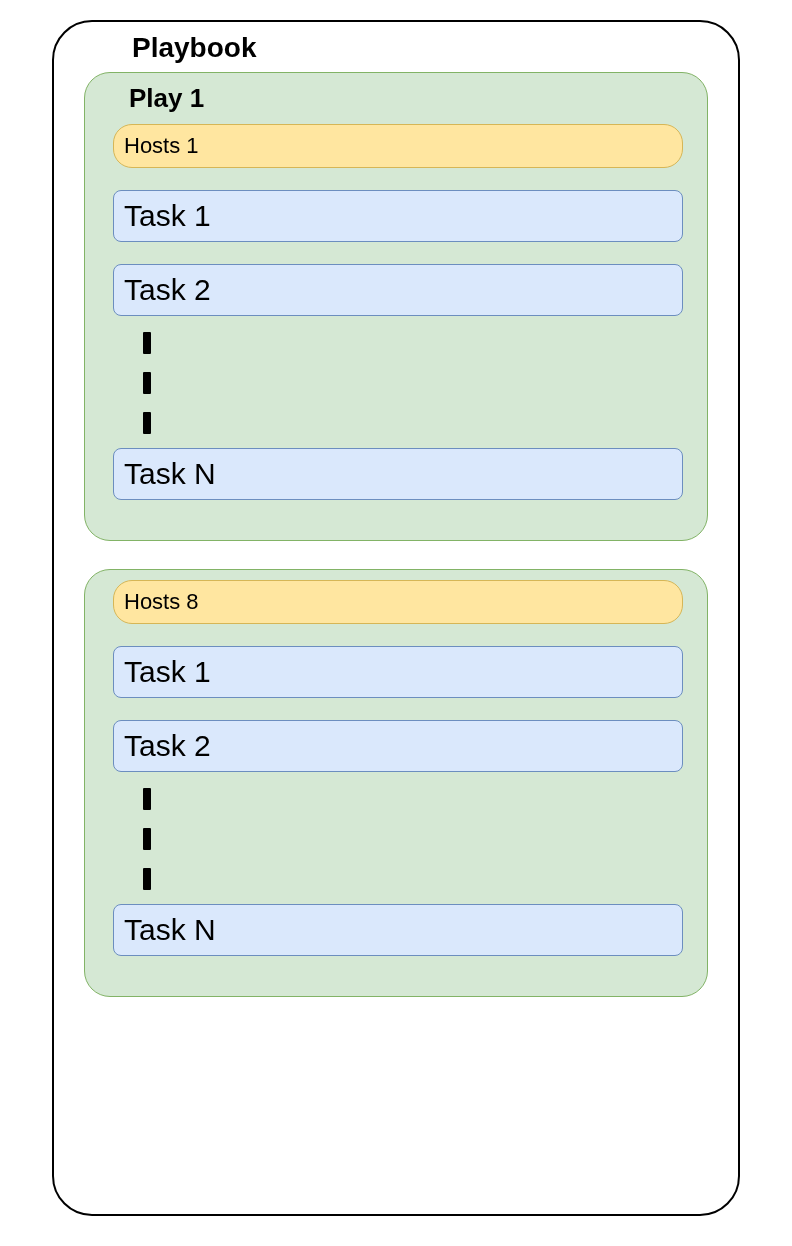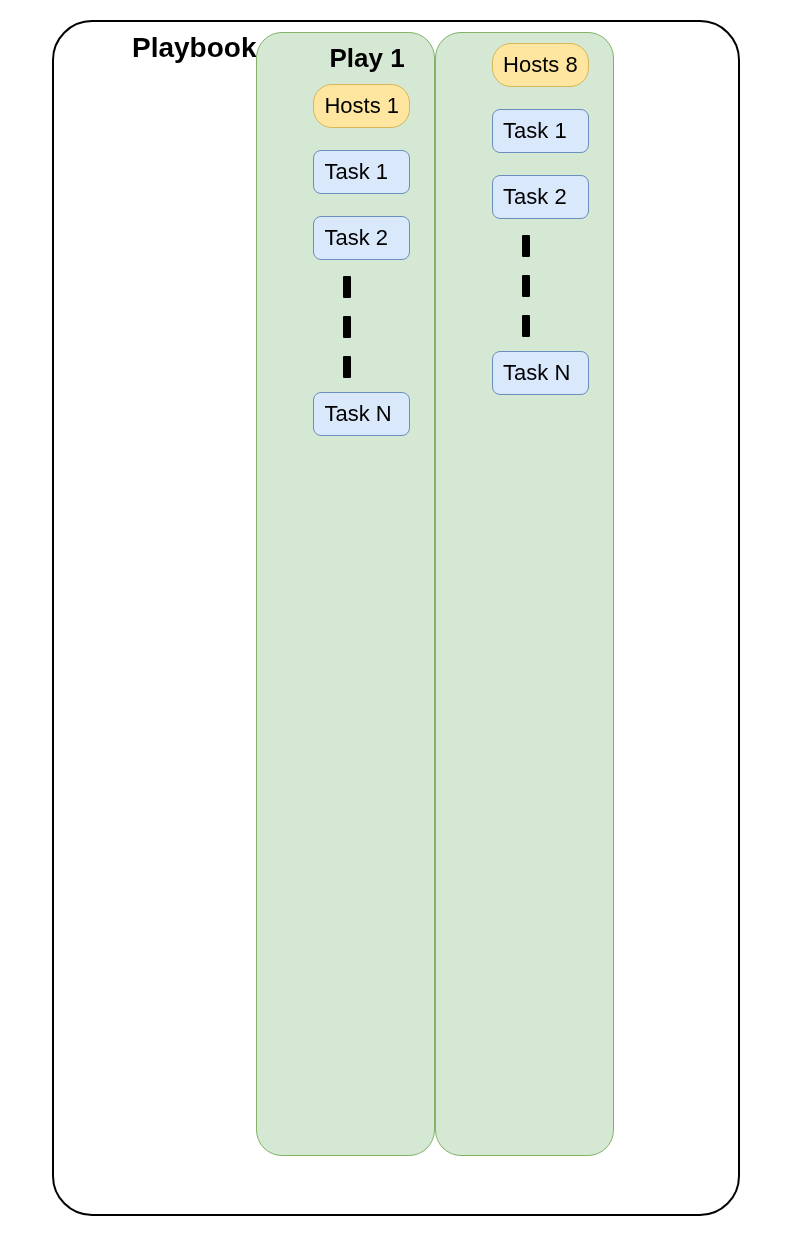--- a/index.html
+++ b/index.html
@@ -13,32 +13,33 @@
       width: 792px;
       height: 1246px;
       padding: 20px 52px 30px 52px;
     }
     .playbook {
       border: 2px solid #000;
       border-radius: 40px;
       padding: 10px 30px 30px 30px;
       height: 100%;
       display: flex;
+      flex-direction: column;
     }
     .playbook-title {
       font-size: 28px;
       font-weight: bold;
       padding-left: 48px;
       margin-bottom: 8px;
     }
     .play {
       background: #d5e8d4;
       border: 1px solid #82b366;
       border-radius: 26px;
-      padding: 10px 24px 24px 56px;
+      padding: 10px 24px 24px 28px;
       margin-bottom: 28px;
     }
     .play-title {
       font-size: 26px;
       font-weight: bold;
       padding-left: 16px;
       margin-bottom: 10px;
     }
     .hosts-box {
       background: #ffe6a0;
@@ -46,40 +47,40 @@
       border-radius: 19px;
       padding: 8px 10px;
       font-size: 22px;
       margin-bottom: 22px;
     }
     .task-box {
       background: #dae8fc;
       border: 1px solid #6c8ebf;
       border-radius: 8px;
       padding: 8px 10px;
-      font-size: 22px;
+      font-size: 30px;
       margin-bottom: 22px;
     }
     .ellipsis {
       display: flex;
       flex-direction: column;
       align-items: flex-start;
       padding-left: 30px;
       margin-top: -6px;
       margin-bottom: 14px;
       gap: 18px;
     }
     .ellipsis .dot {
       width: 8px;
       height: 22px;
       background: #000;
       border-radius: 1px;
     }
     .task-box.last {
-      margin-bottom: 4px;
+      margin-bottom: 16px;
     }
   </style>
 </head>
 <body>
 
 <div class="playbook">
   <div class="playbook-title">Playbook</div>
 
   <div class="play">
     <div class="play-title">Play 1</div>

